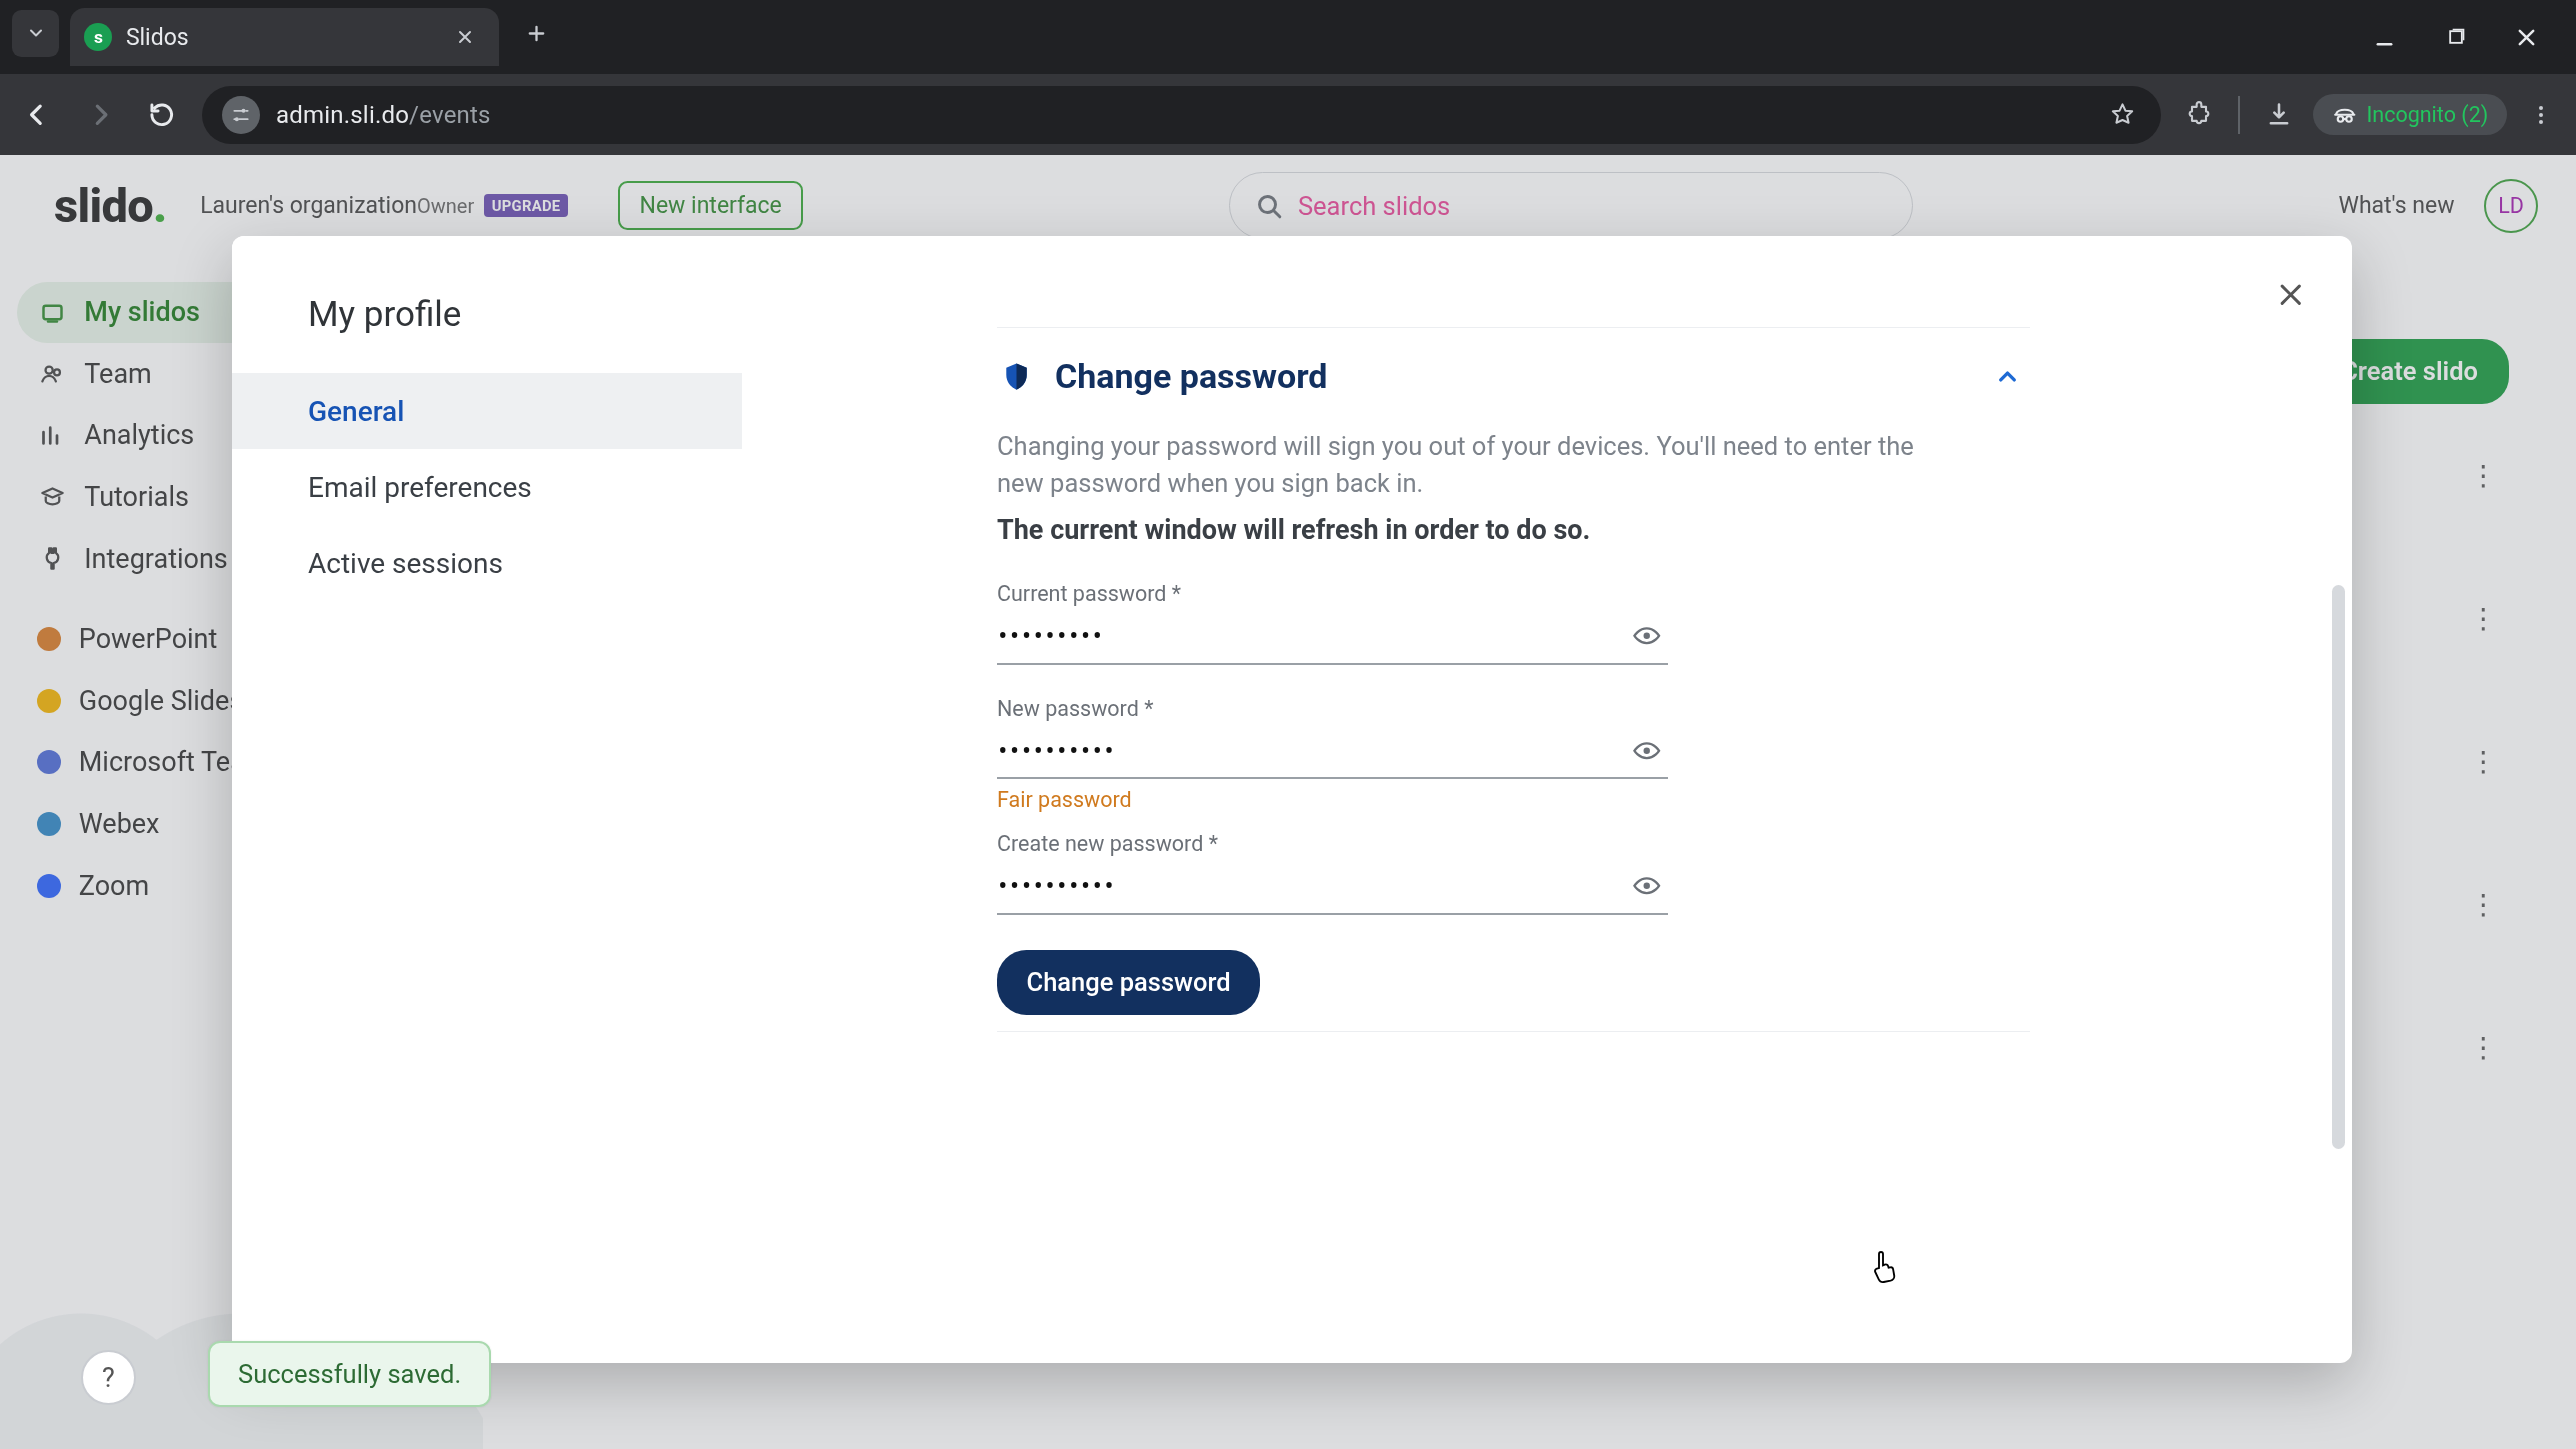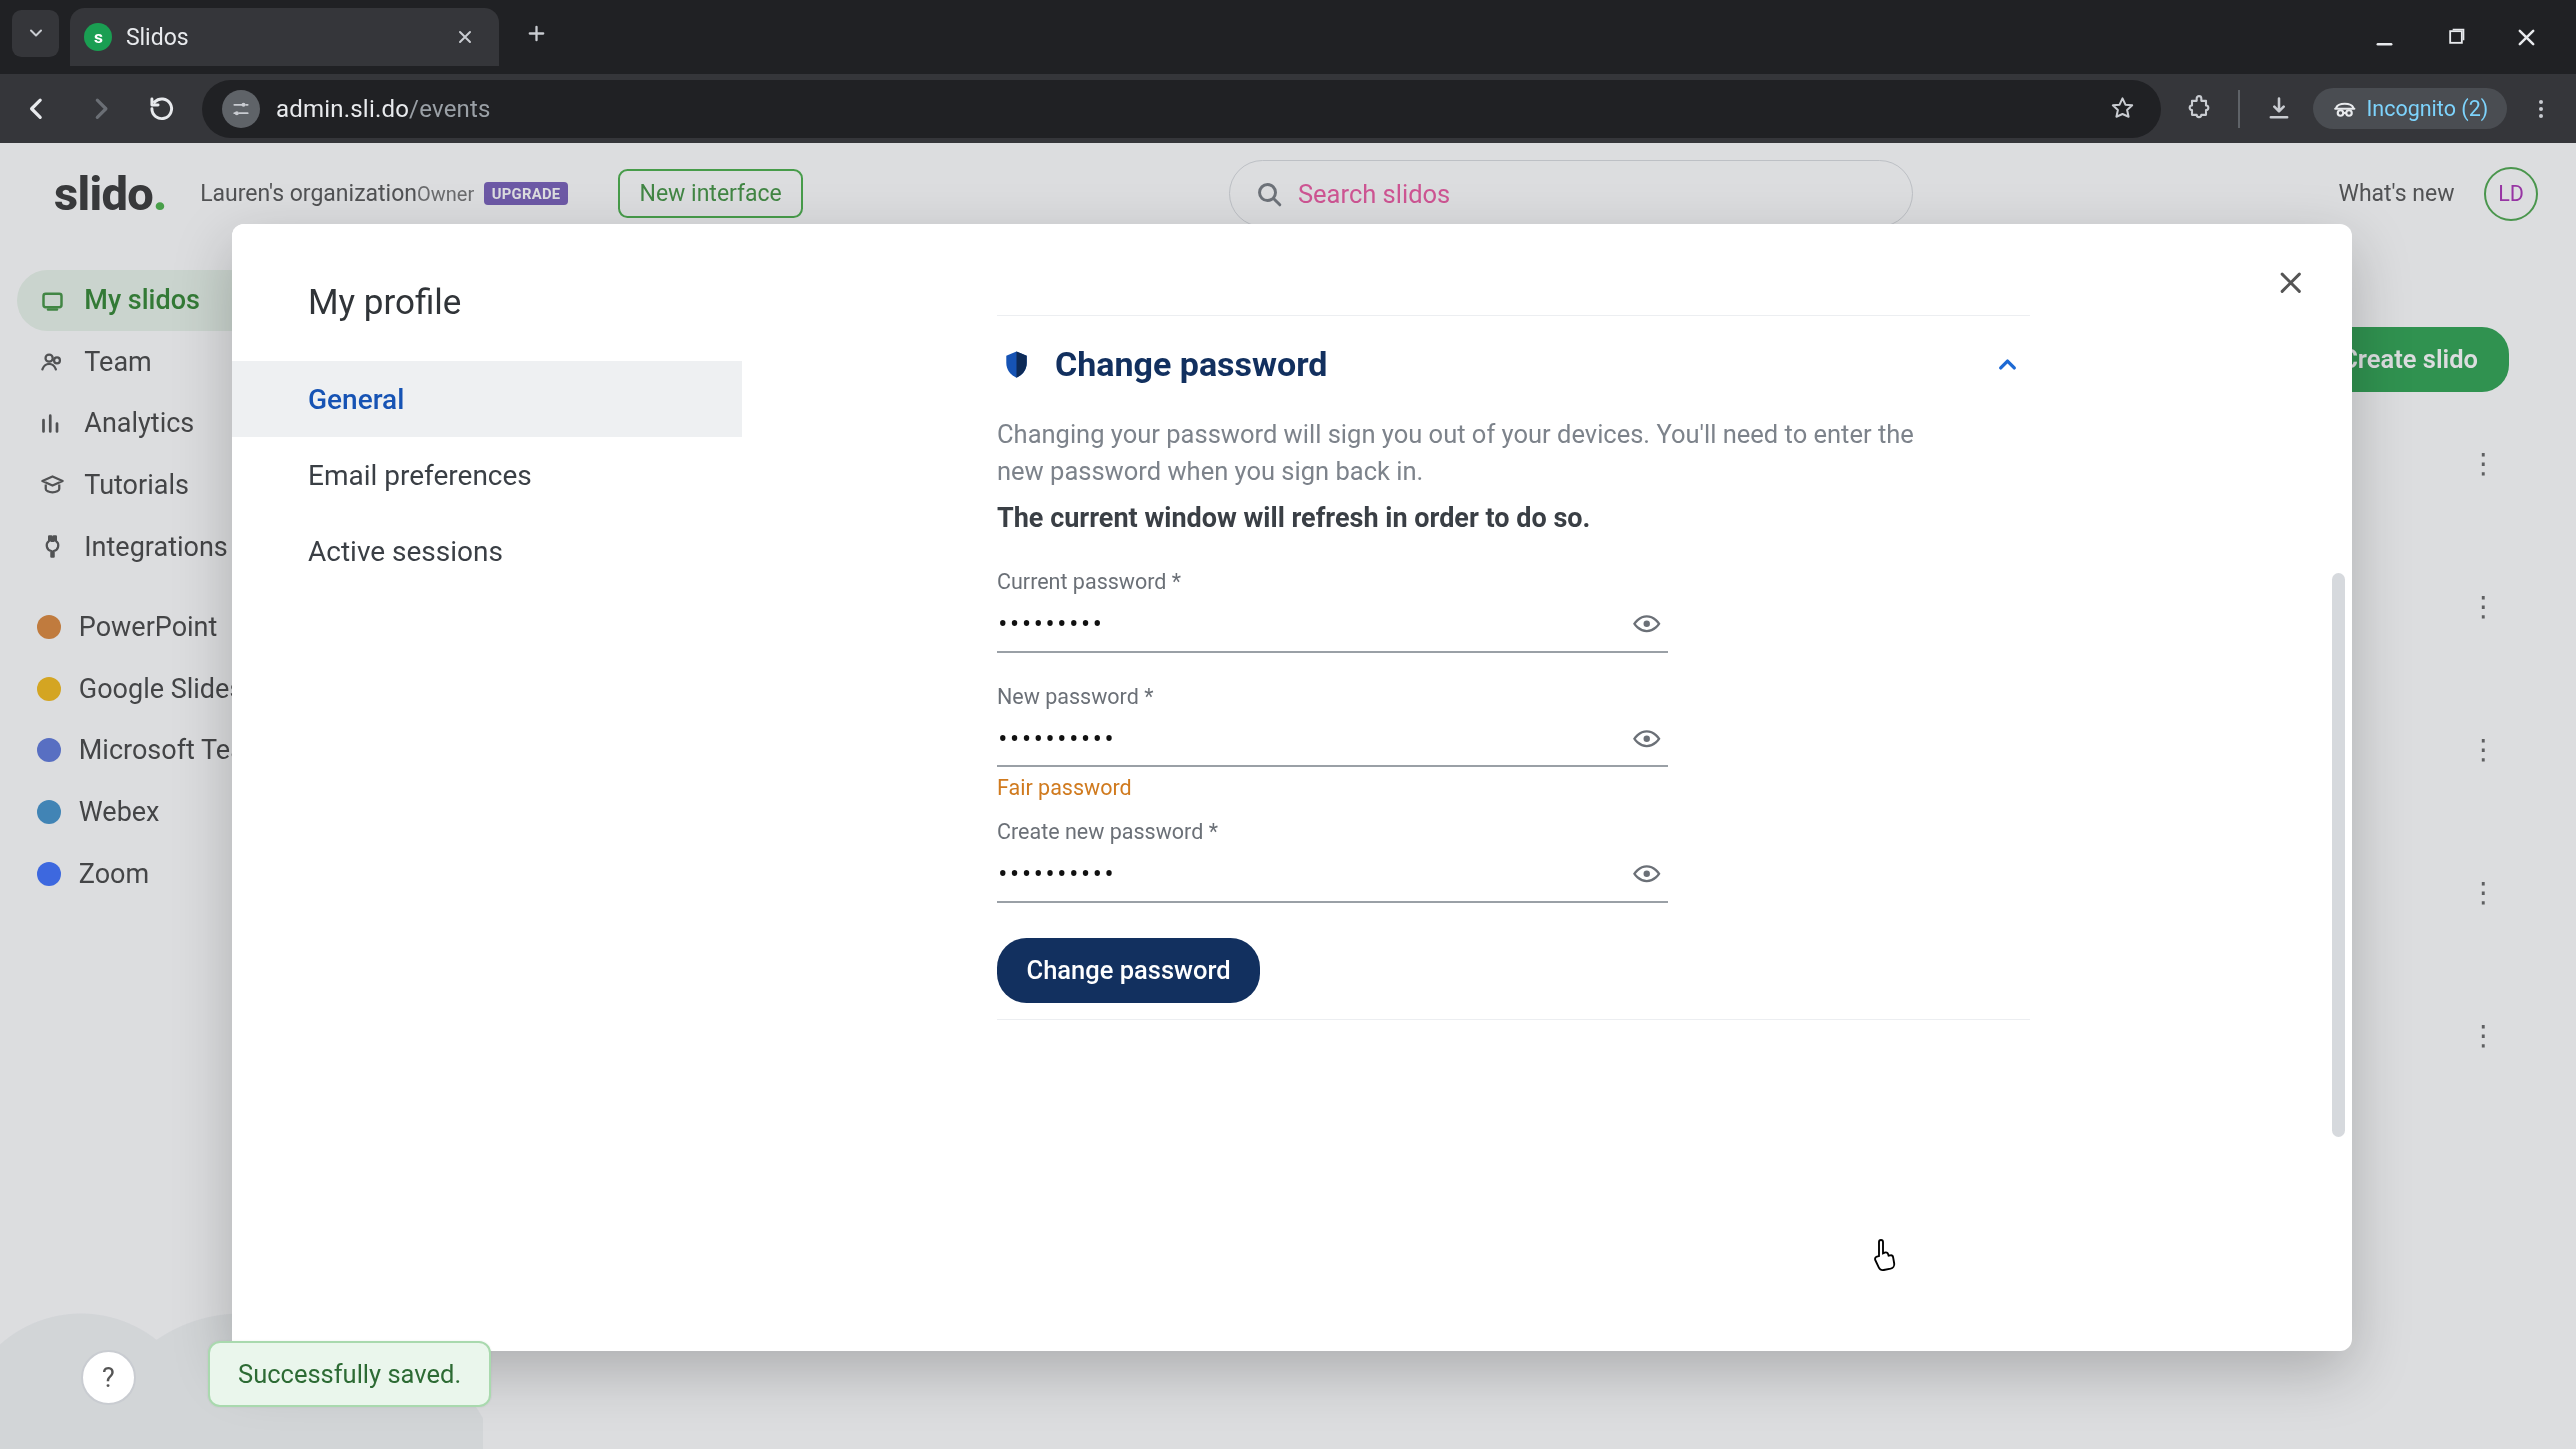--- a/index.html
+++ b/index.html
@@ -13,32 +13,32 @@
   .tab-dropdown { width: 47px; height: 47px; border-radius: 9.4px; background: #35363a; display: flex; align-items: center; justify-content: center; margin-bottom: 8px; margin-right: 4px; }
   .tab { display: flex; align-items: center; gap: 13.4px; background: #35363a; height: 58px; padding: 0 19px 0 14.8px; border-radius: 14.8px 14.8px 0 0; min-width: 429px; position: relative; }
   .tab .favicon { width: 28px; height: 28px; border-radius: 50%; background: #1a9e52; display: flex; align-items: center; justify-content: center; color: #fff; font-weight: 700; font-size: 17.4px; }
   .tab .tab-title { color: #e8eaed; font-size: 23px; flex: 1; }
   .tab .tab-close { color: #c7c7c7; font-size: 23px; width: 29.5px; height: 29.5px; display:flex; align-items:center; justify-content:center; border-radius:50%; }
   .newtab { color:#c7c7c7; font-size: 29.5px; width: 44px; height: 44px; display:flex; align-items:center; justify-content:center; margin-left: 9.4px; margin-bottom: 6.7px; border-radius: 50%; }
 
   .window-controls { position:absolute; right: 8px; top: 0; height: 100%; display:flex; align-items:center; gap: 39px; padding-right: 25.5px; }
   .window-controls span { color:#e8eaed; font-size: 23px; display:inline-flex; width:32px; height:32px; align-items:center; justify-content:center; }
 
-  .omnibox-row { height: 69px; background:#35363a; display:flex; align-items:center; padding: 0 16px; gap: 19px; }
+  .omnibox-row { height: 81px; background:#35363a; display:flex; align-items:center; padding: 0 16px; gap: 19px; }
   .nav-icon { color:#9aa0a6; width:43px; height:43px; display:flex; align-items:center; justify-content:center; border-radius:50%; }
   .nav-icon.enabled { color:#e8eaed; }
   .omnibox { flex:1; background:#202124; border-radius: 40px; height: 58px; display:flex; align-items:center; padding: 0 20px; gap: 16px; }
   .site-chip { width:38px; height:38px; border-radius:50%; background:#5f6368; display:flex; align-items:center; justify-content:center; }
   .omnibox .url { color:#e8eaed; font-size: 24px; letter-spacing: 0.2px; }
   .omnibox .url .dim { color:#9aa0a6; }
   .omnibox-right { margin-left:auto; display:flex; align-items:center; gap: 23px; }
   .omni-icon { color:#c9ccd1; width:38px; height:38px; display:flex; align-items:center; justify-content:center; }
   .toolbar-right { display:flex; align-items:center; gap: 14.8px; }
   .divider { width:1.3px; height:38px; background:#5f6368; margin: 0 5.4px; }
-  .incognito-chip { display:flex; align-items:flex-end; gap: 9.4px; background:#4a4d52; color:#7dd3fc; border-radius: 32px; padding: 8px 19px; font-size: 21.5px; }
+  .incognito-chip { display:flex; align-items:flex-end; gap: 9.4px; background:#4a4d52; color:#22c55e; border-radius: 32px; padding: 8px 19px; font-size: 21.5px; }
 
   
   .app { flex:1; position:relative; background:#ffffff; overflow:hidden; }
 
   .app-header { height: 101px; display:flex; align-items:center; padding: 0 38px 0 54px; gap: 27px; }
   .logo { font-size: 47px; font-weight: 800; letter-spacing: -0.7px; color:#222; }
   .logo .dot { color:#39ac37; font-weight: 900; }
   .org-block { display:flex; flex-direction:row; margin-left: 6.7px; }
   .org-name { font-size: 23px; color:#444; }
   .org-sub { display:flex; align-items:center; gap: 9.4px; font-size: 20px; color:#666; }

